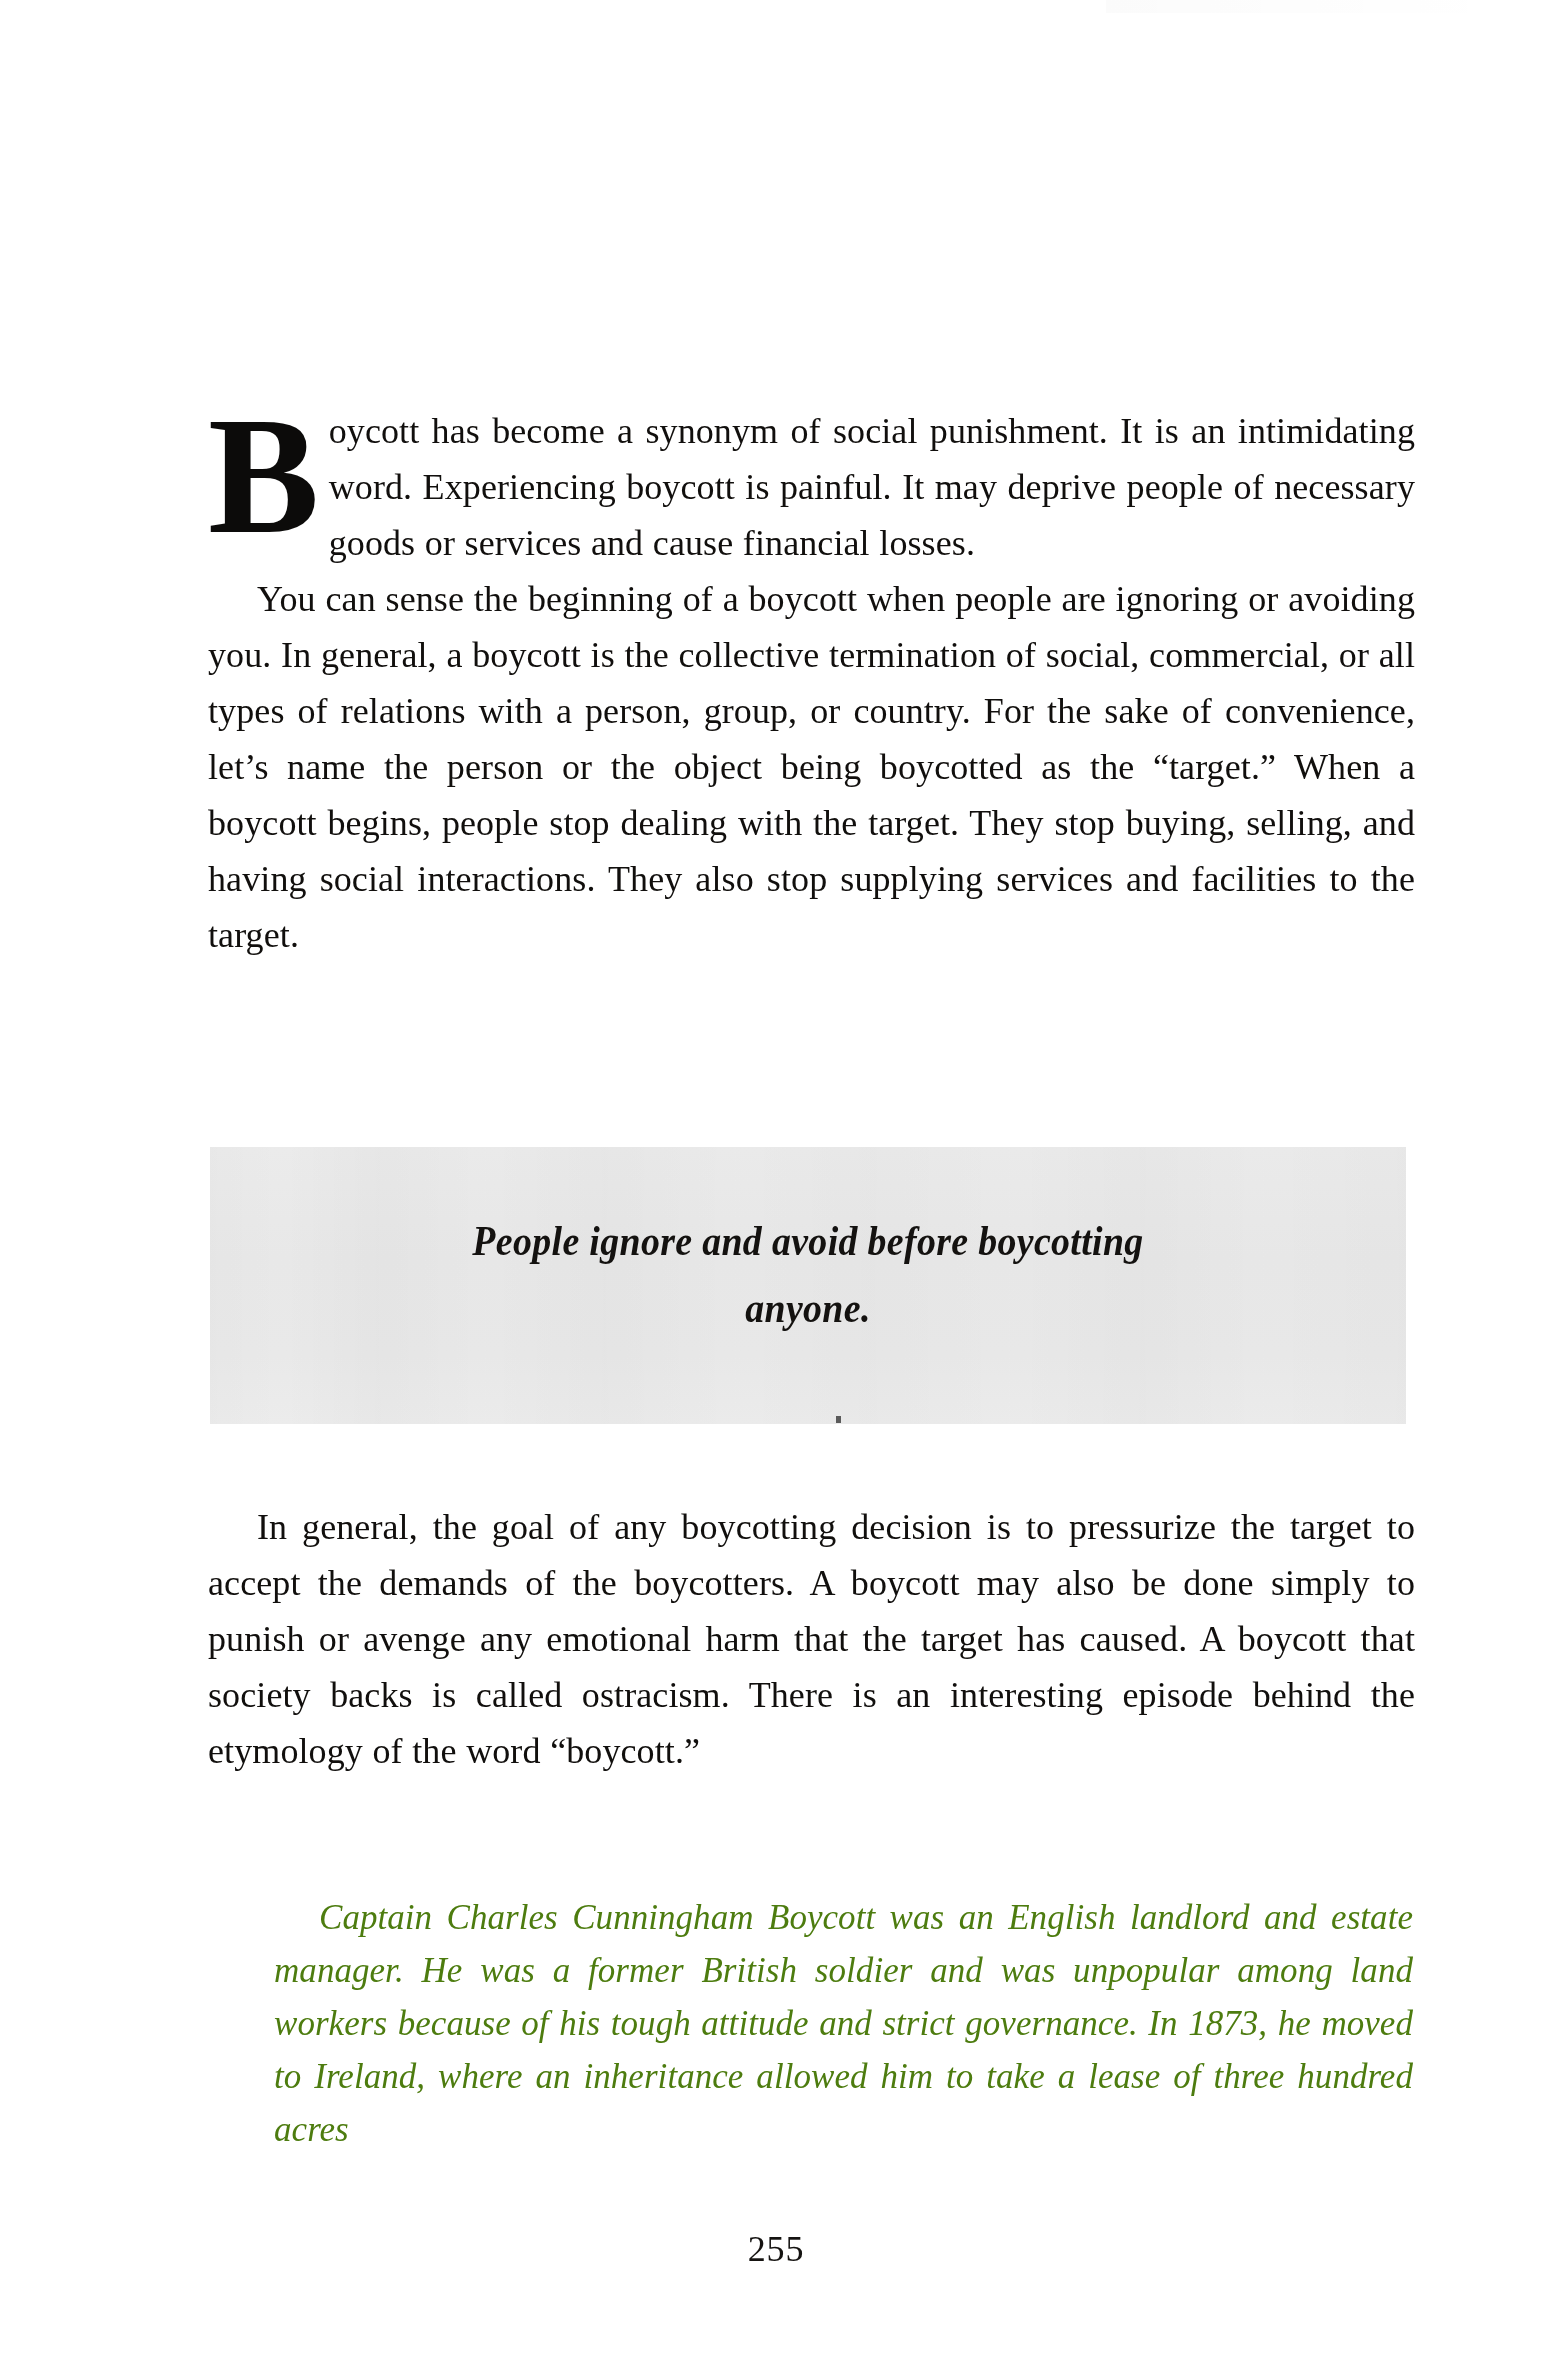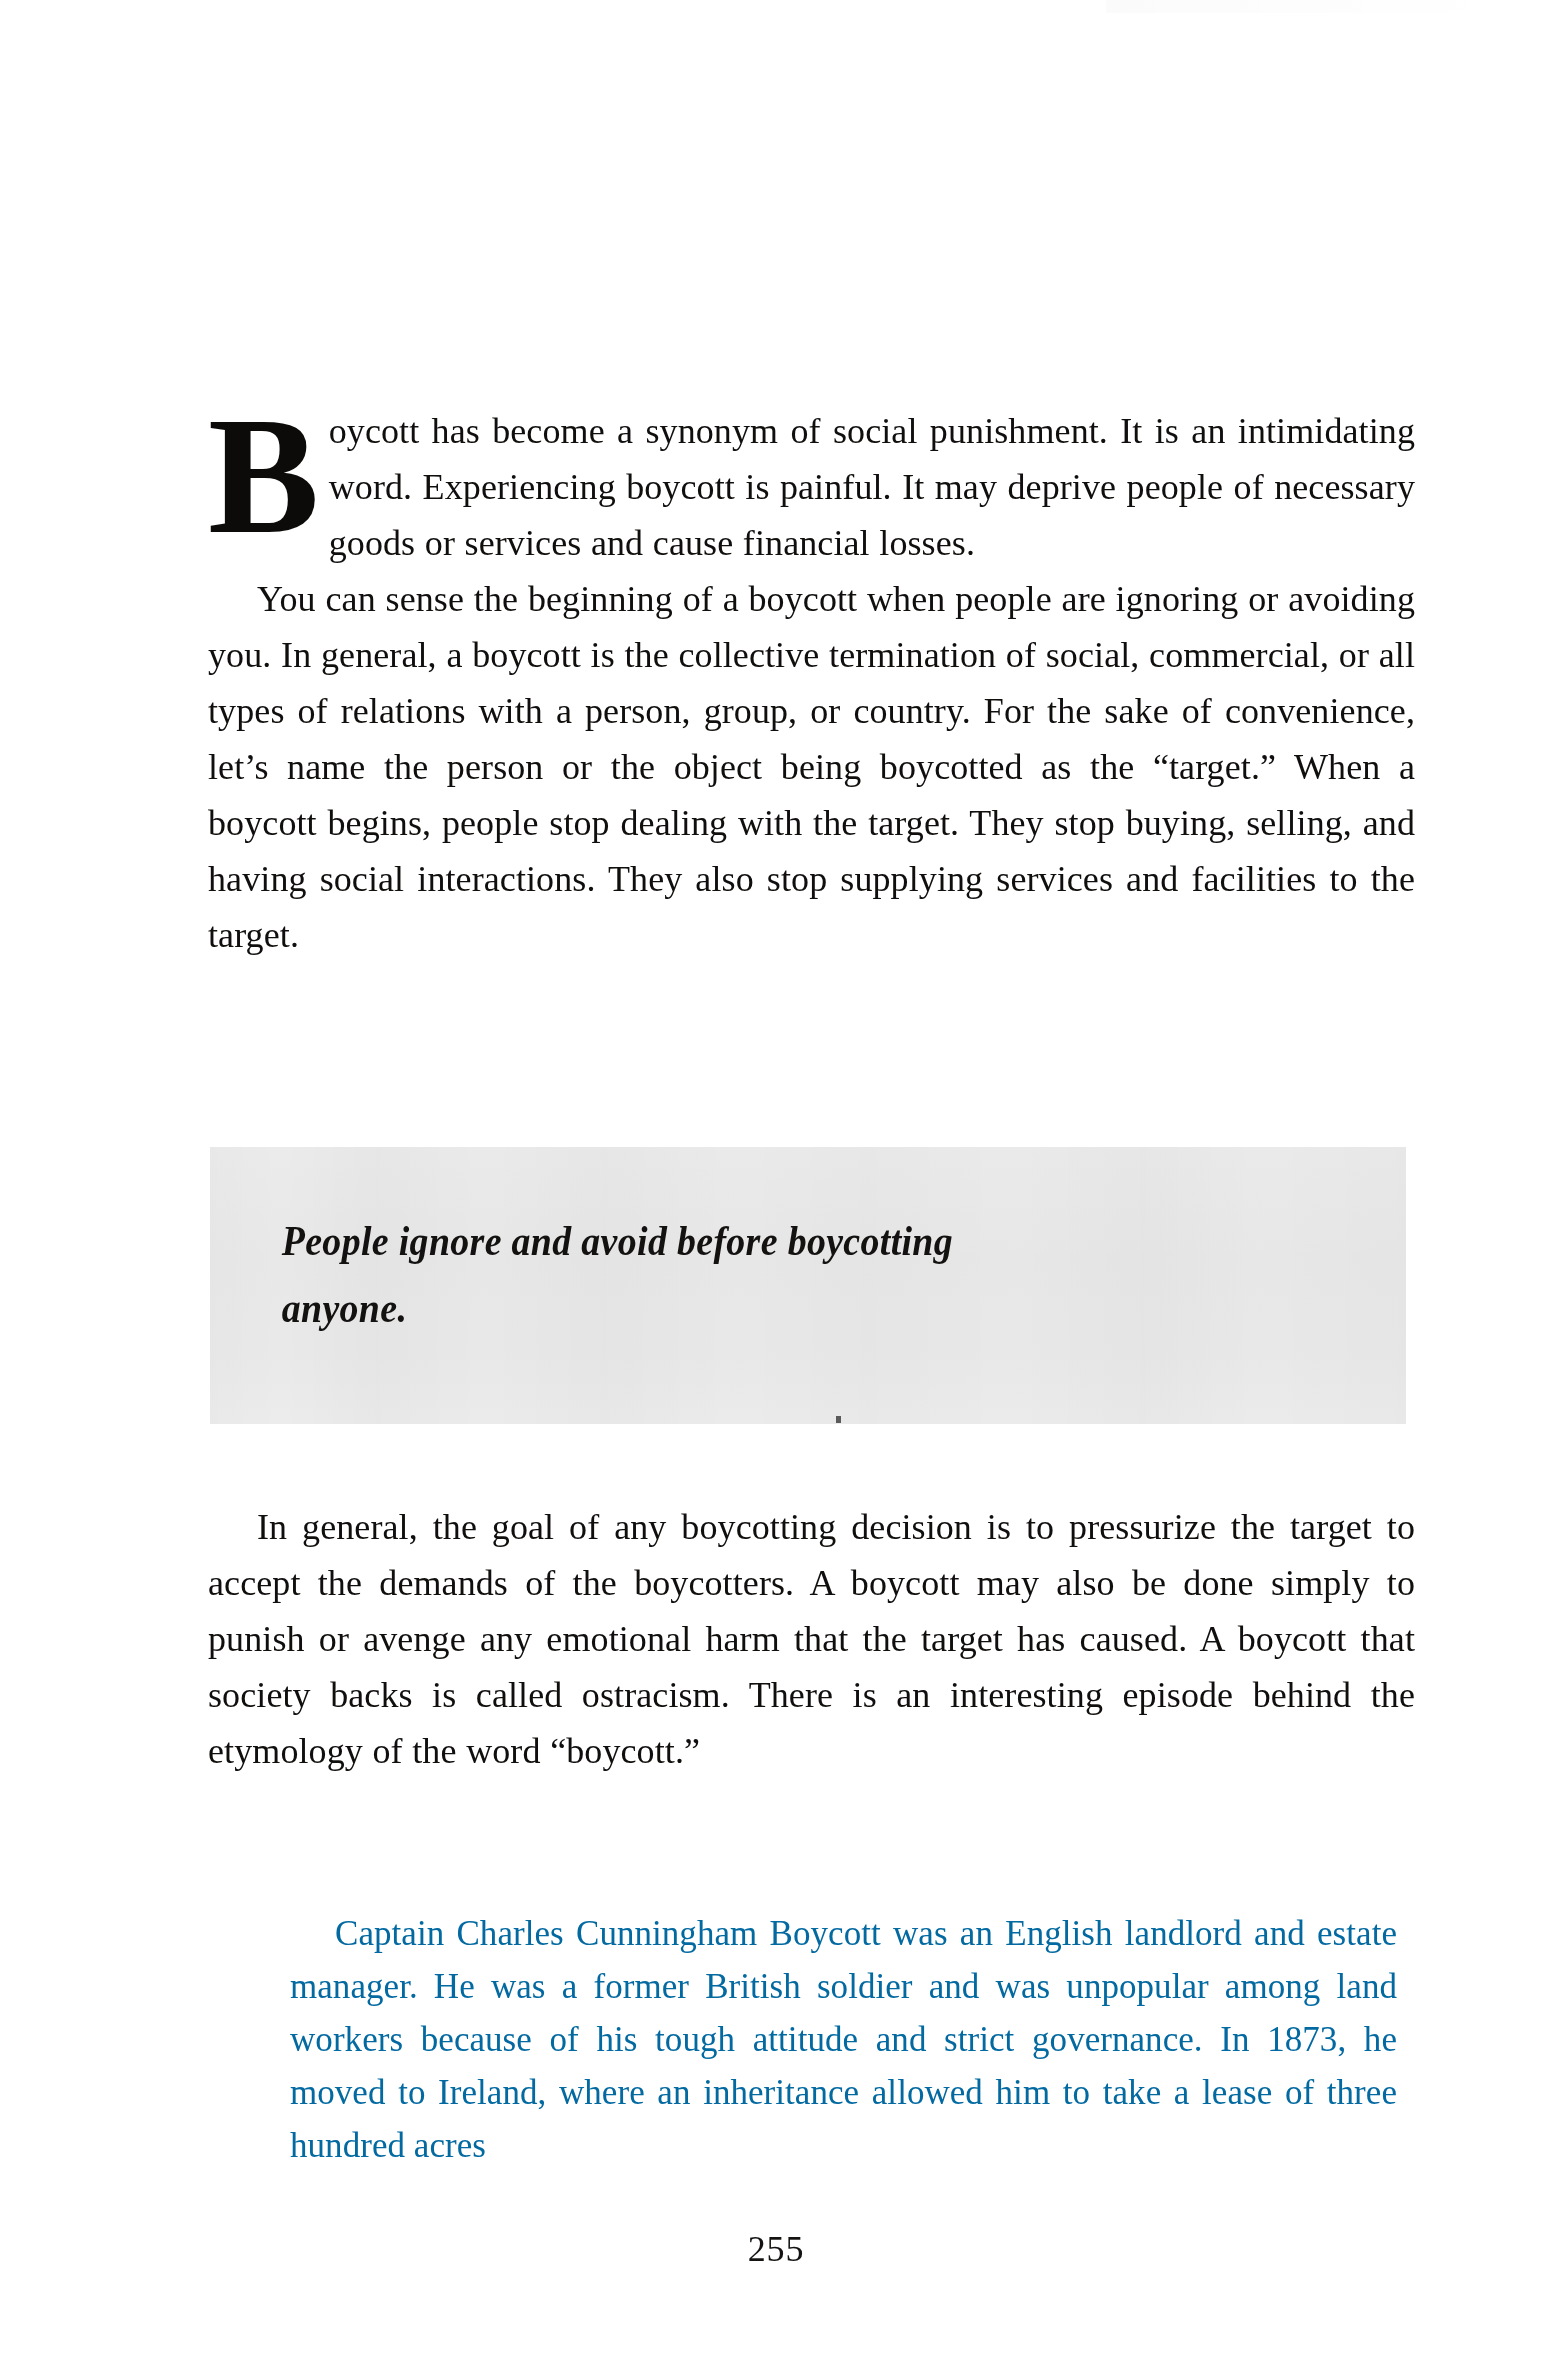--- a/index.html
+++ b/index.html
@@ -81,20 +81,21 @@
         rgba(0,0,0,0.014) 100%),
       linear-gradient(180deg, #ebebeb 0%, #e8e8e8 40%, #e9e9e9 75%, #ececec 100%);
     box-shadow: 0 0 0 0.9px rgba(255,255,255,0.0);
     display: flex;
     align-items: center;
     justify-content: center;
   }
 
   .pullquote-inner {
     width: 100%;
+    text-align: center;
     padding-bottom: 24px;
   }
 
   .pullquote-line {
     font-family: "Liberation Serif", "DejaVu Serif", serif;
     font-weight: 700;
     font-style: italic;
     font-size: 43px;
     line-height: 67px;
     letter-spacing: 0.4px;
@@ -115,28 +116,29 @@
 
   
   .blockquote {
     position: absolute;
     left: 274px;
     top: 1891px;
     width: 1139px;
   }
 
   .blockquote p {
-    margin: 16px;
+    margin: 0;
     font-family: "Liberation Serif", "DejaVu Serif", serif;
+    font-style: italic;
     font-size: 35px;
     line-height: 53px;
     text-align: justify;
     text-justify: inter-word;
     text-indent: 45px;
-    color: #0369a1;
+    color: #4d7c0f;
     letter-spacing: 0.05px;
   }
 
   
   .folio {
     position: absolute;
     left: 0;
     top: 2228px;
     width: 1552px;
     text-align: center;

